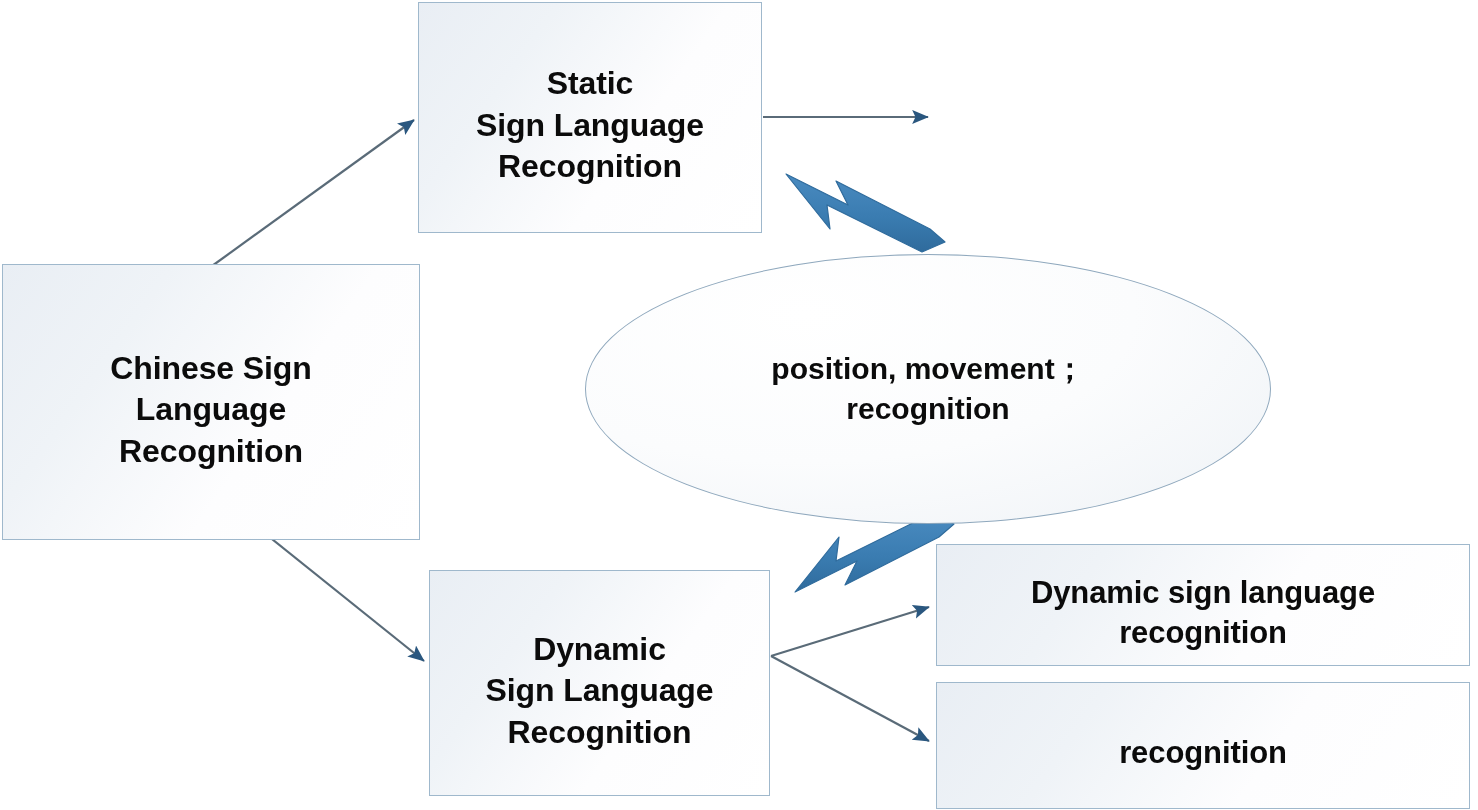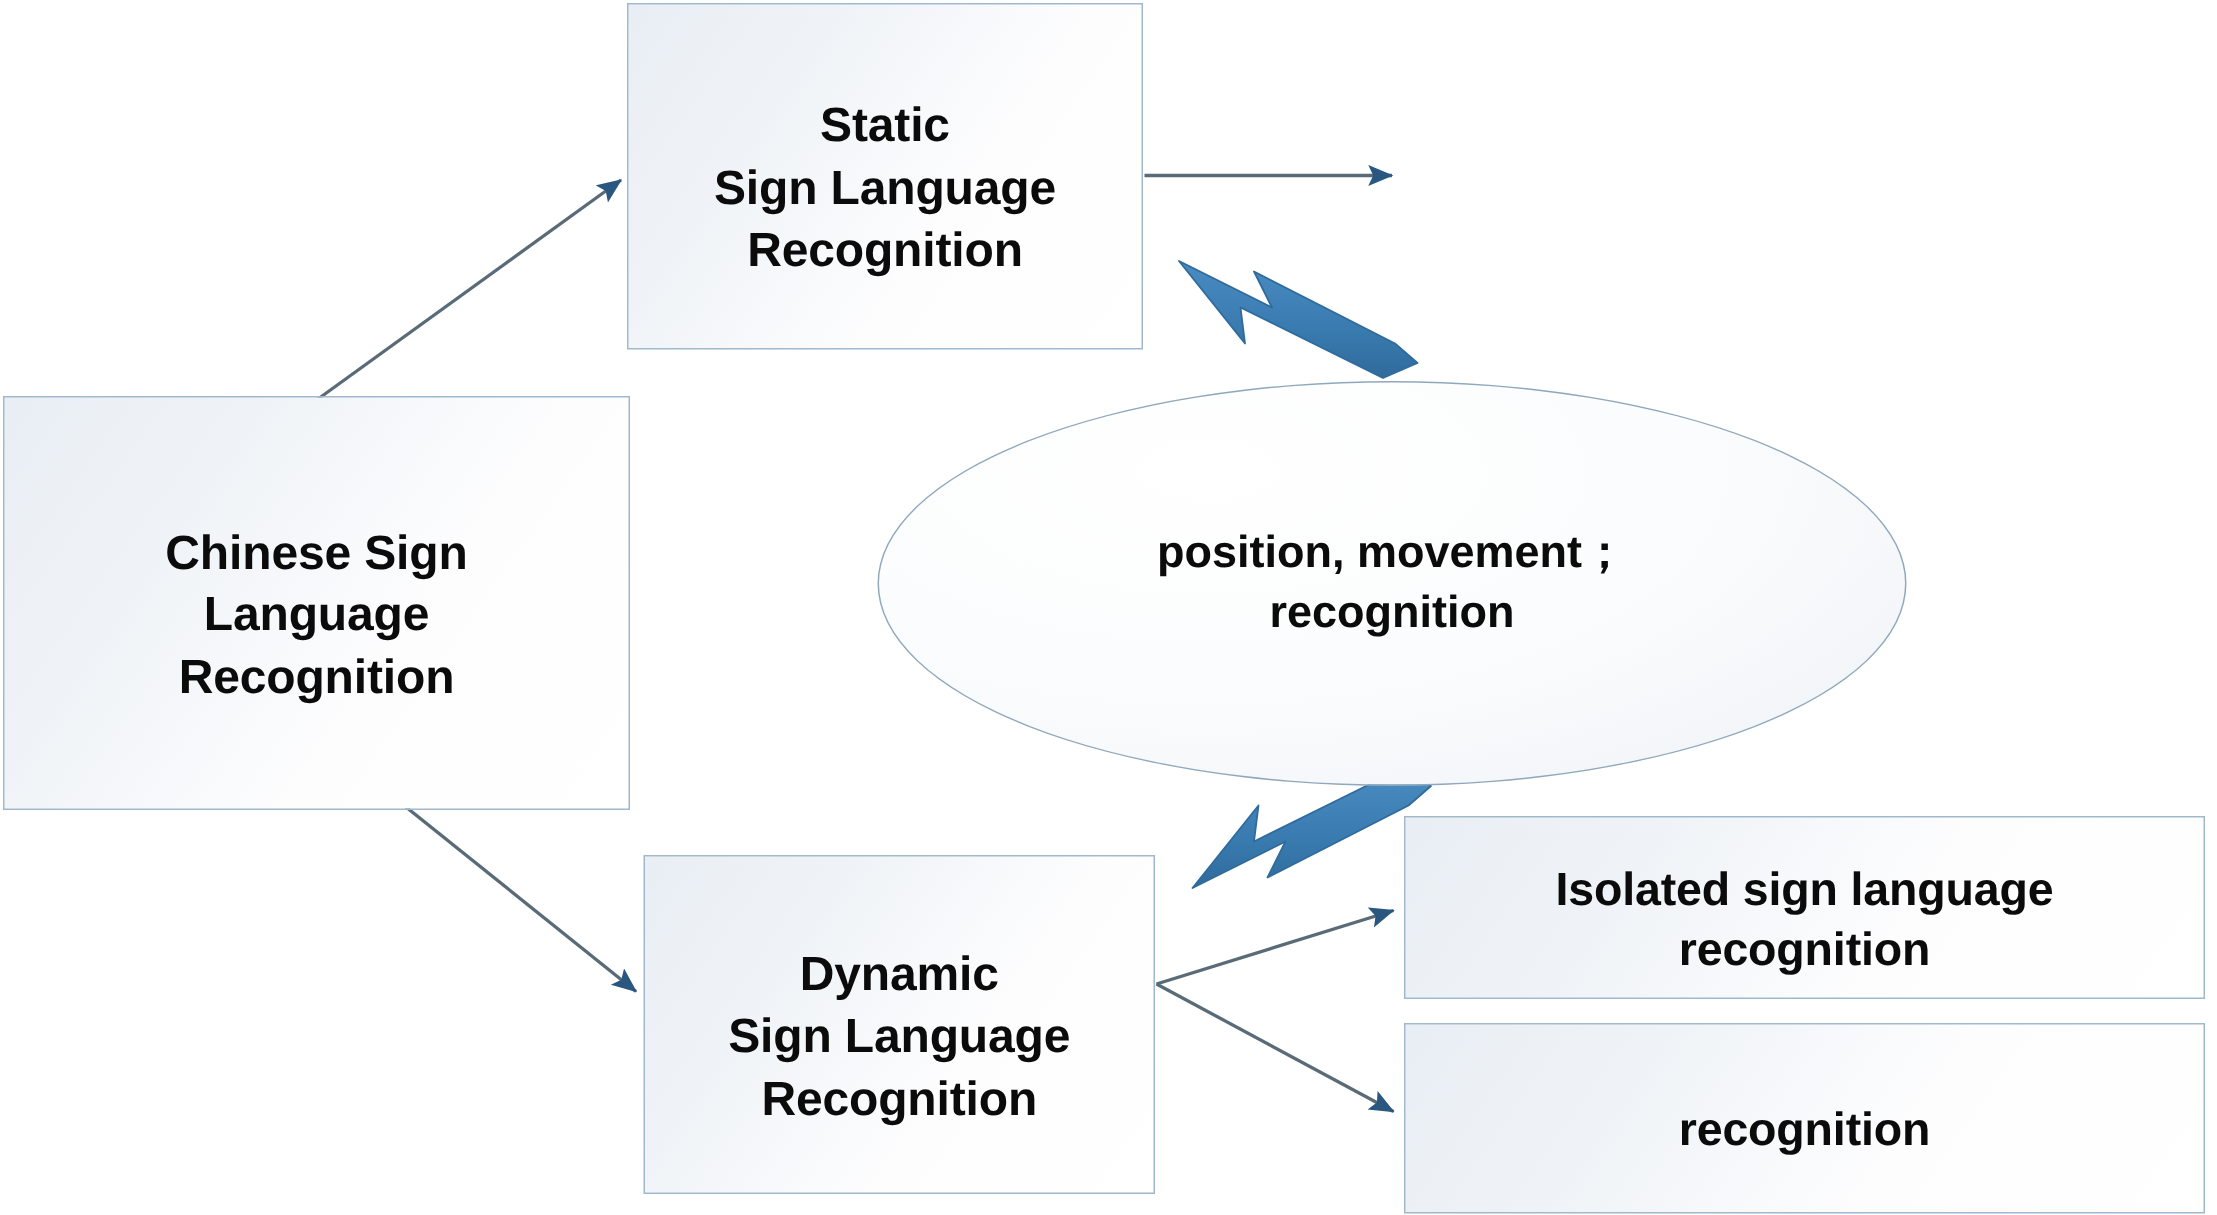--- a/index.html
+++ b/index.html
@@ -121,21 +121,21 @@
     <span class="lbl">
       <span>Dynamic</span>
       <span>Sign Language</span>
       <span>Recognition</span>
     </span>
   </div>
 
 
   <div class="node" id="node-isolated">
     <span class="lbl">
-      <span>Isolated sign language</span>
+      <span>Dynamic sign language</span>
       <span>recognition</span>
     </span>
   </div>
 
   <div class="node" id="node-continuous">
     <span class="lbl">
       <span>recognition</span>
     </span>
   </div>
 

